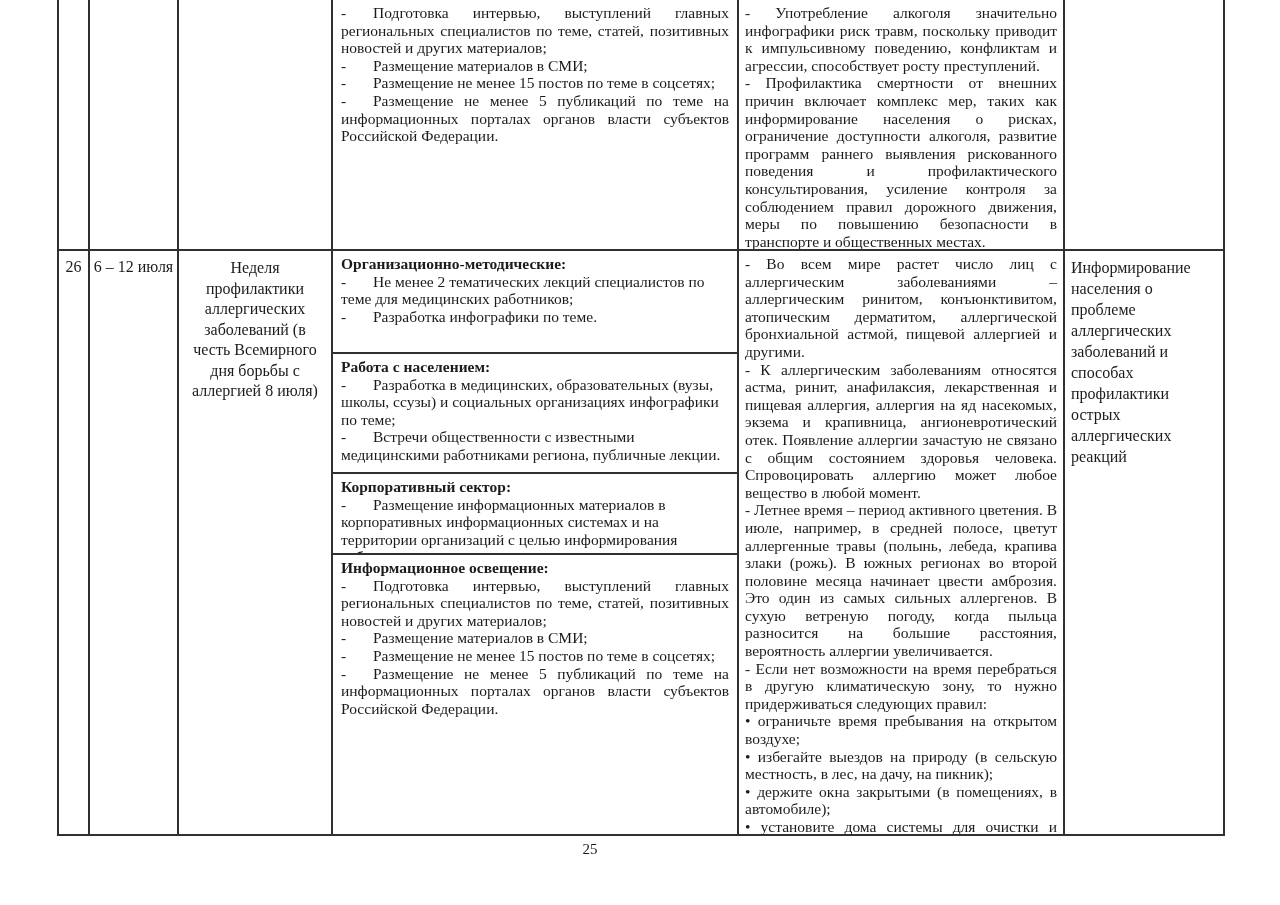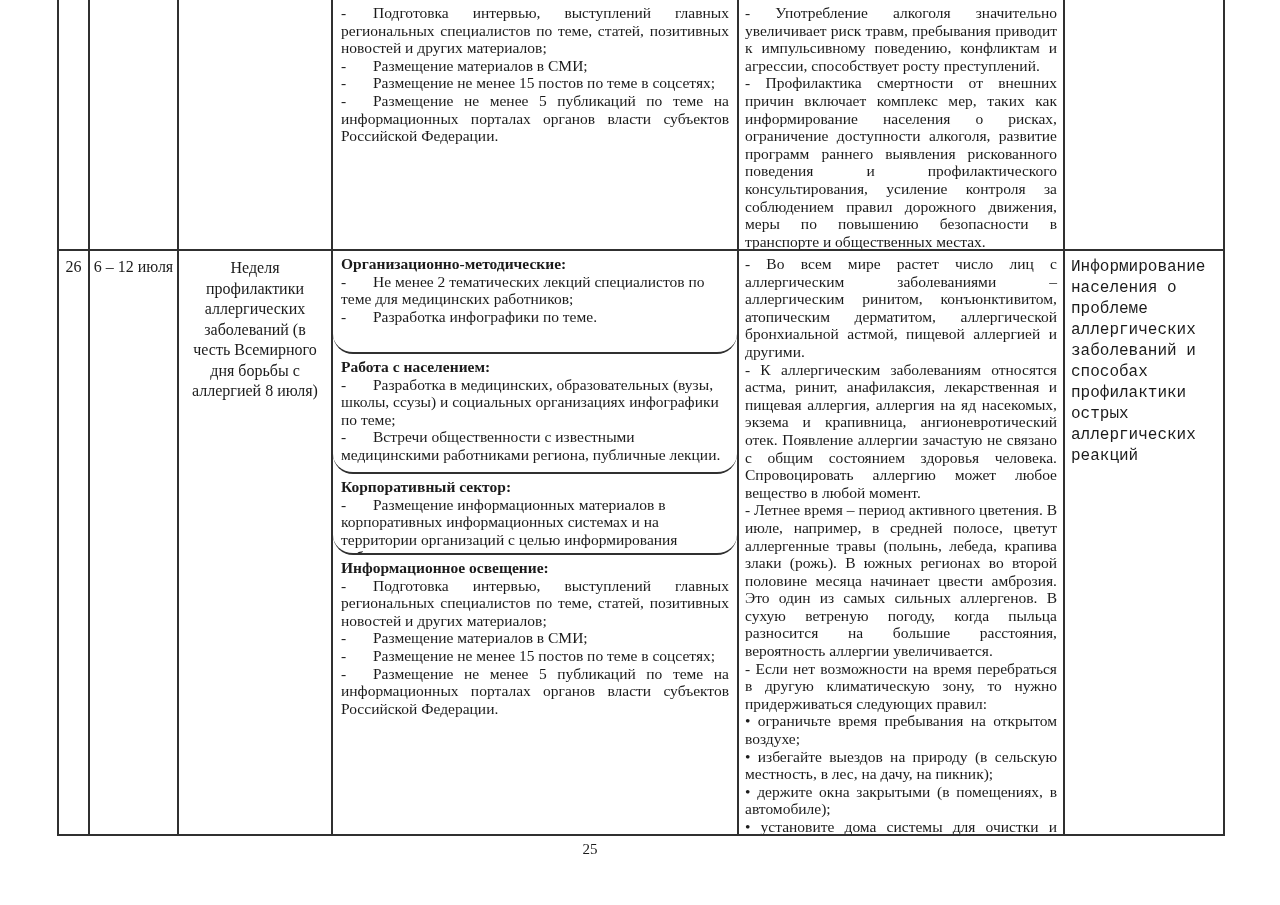--- a/index.html
+++ b/index.html
@@ -56,41 +56,40 @@
     line-height: 17.6px;
   }
   .c-info p {
     margin: 0;
     text-align: justify;
   }
   .c-res {
     font-size: 16px;
     line-height: 21px;
   }
-  .c-res .inner { padding: 6px 4px 0 6px; font-family: Liberation Mono, monospace; }
+  .c-res .inner { padding: 6px 4px 0 6px; }
 
   
   .li { margin: 0; }
   .li .bullet {
     float: left;
     width: 32px;
   }
   .li.just { text-align: justify; }
   .sec-h {
     margin: 0;
     font-weight: bold;
   }
 
   
   .section {
     box-sizing: border-box;
     border-bottom: 2px solid #303030;
     padding: 4px 8px 16px 8px;
     overflow: hidden;
-    border-radius: 20px;
   }
   .section.s0 { height: 103px; }
   .section.s1 { height: 120px; }
   .section.s2 { height: 81px; }
   .section.s3 { height: 249px; border-bottom: none; }
 
   .page-number {
     position: absolute;
     top: 841px;
     left: 0;
@@ -127,21 +126,21 @@
     <td class="c-act">
       <div class="inner pad">
         <p class="li just"><span class="bullet">-</span><span>Подготовка интервью, выступлений главных региональных специалистов по теме, статей, позитивных новостей и других материалов;</span></p>
         <p class="li just"><span class="bullet">-</span><span>Размещение материалов в СМИ;</span></p>
         <p class="li just"><span class="bullet">-</span><span>Размещение не менее 15 постов по теме в соцсетях;</span></p>
         <p class="li just"><span class="bullet">-</span><span>Размещение не менее 5 публикаций по теме на информационных порталах органов власти субъектов Российской Федерации.</span></p>
       </div>
     </td>
     <td class="c-info">
       <div class="inner pad-info">
-        <p>- Употребление алкоголя значительно увеличивает риск травм, пребывания приводит к импульсивному поведению, конфликтам и агрессии, способствует росту преступлений.</p>
+        <p>- Употребление алкоголя значительно инфографики риск травм, поскольку приводит к импульсивному поведению, конфликтам и агрессии, способствует росту преступлений.</p>
         <p>- Профилактика смертности от внешних причин включает комплекс мер, таких как информирование населения о рисках, ограничение доступности алкоголя, развитие программ раннего выявления рискованного поведения и профилактического консультирования, усиление контроля за соблюдением правил дорожного движения, меры по повышению безопасности в транспорте и общественных местах.</p>
       </div>
     </td>
     <td class="c-res">
           <div class="inner"></div>
         </td>
   </tr>
 
   <tr class="row-main">
     <td class="c-num">

